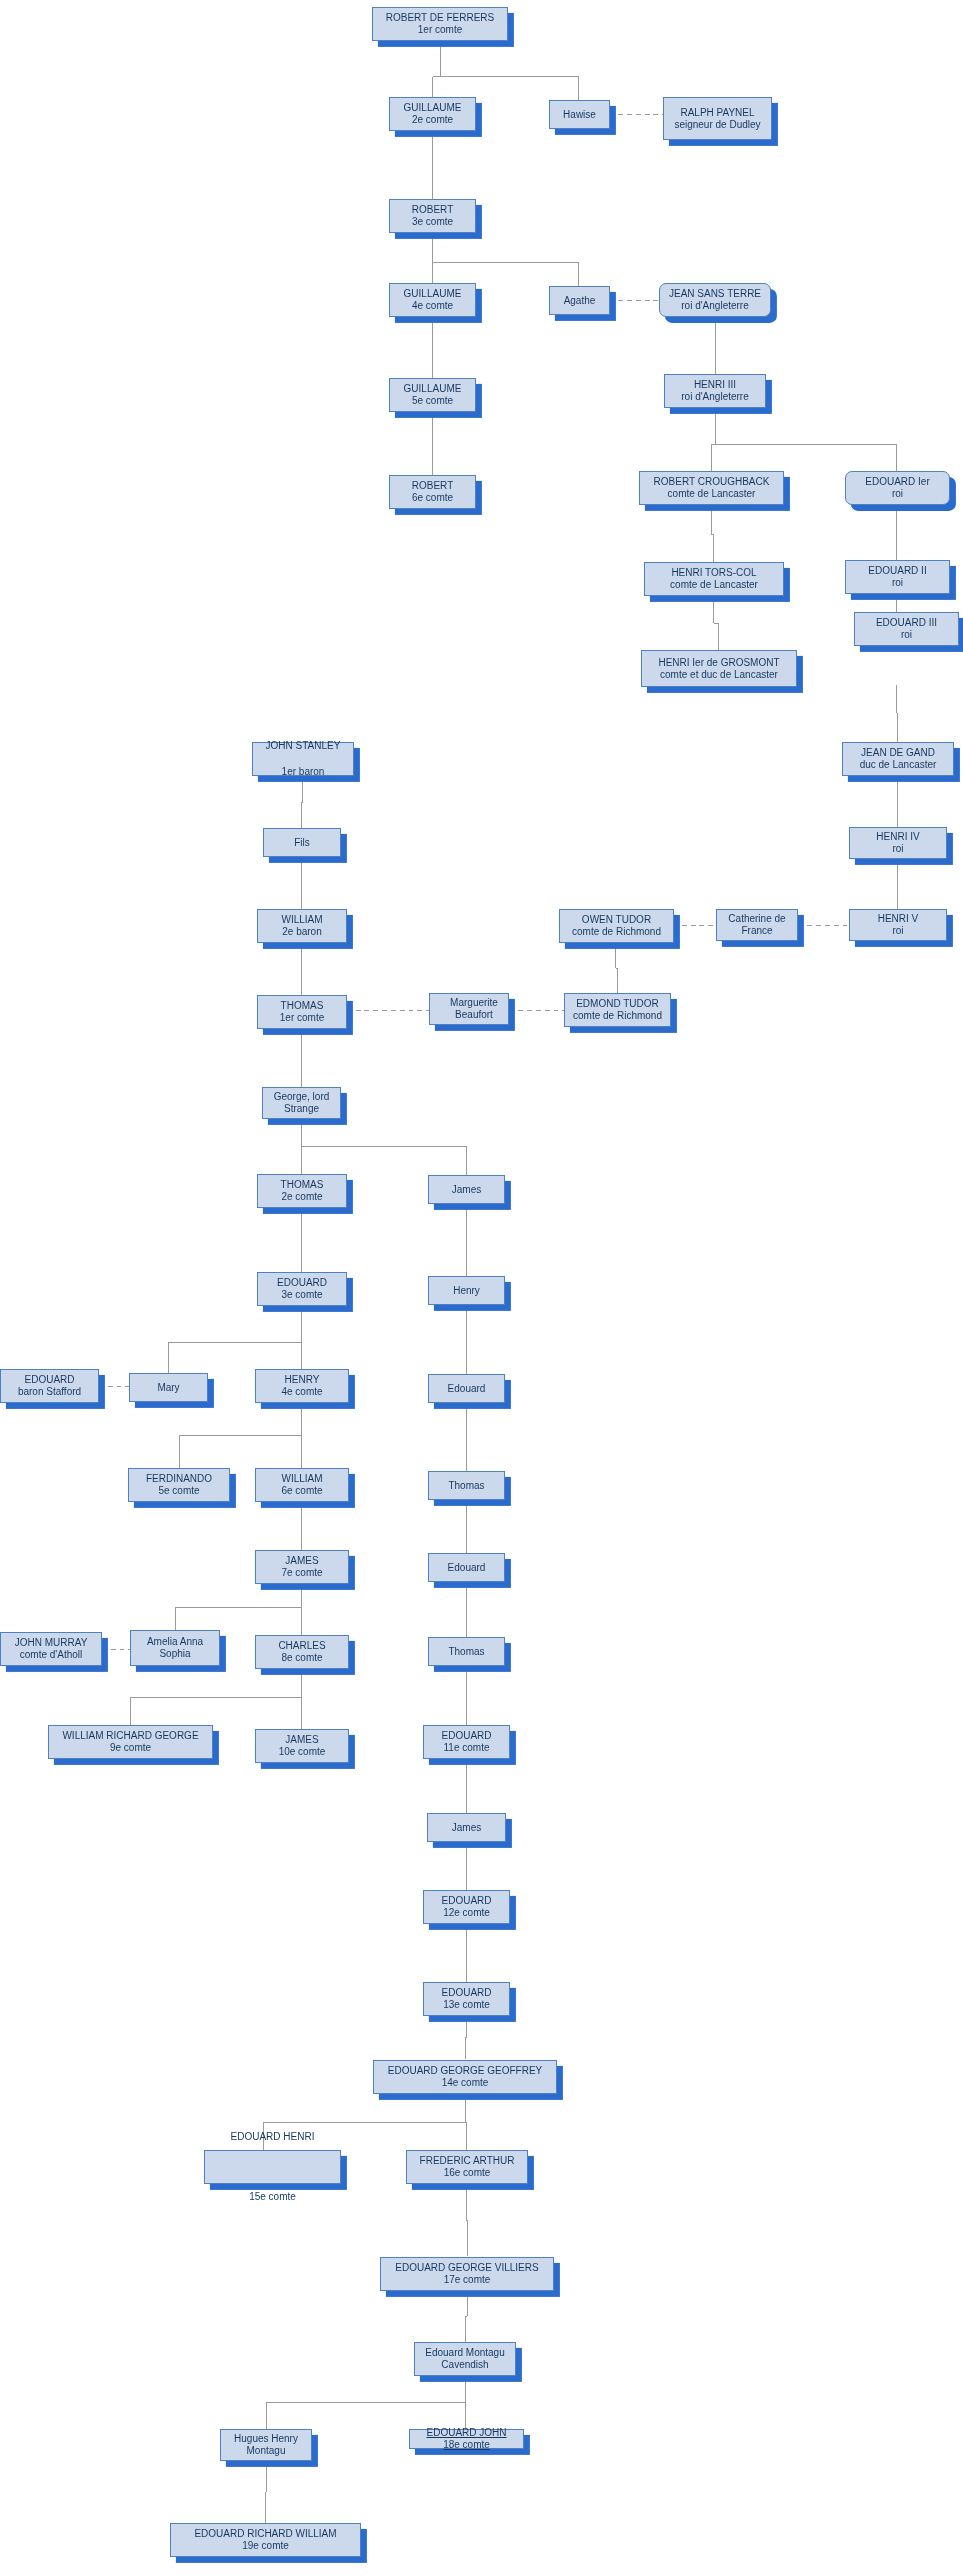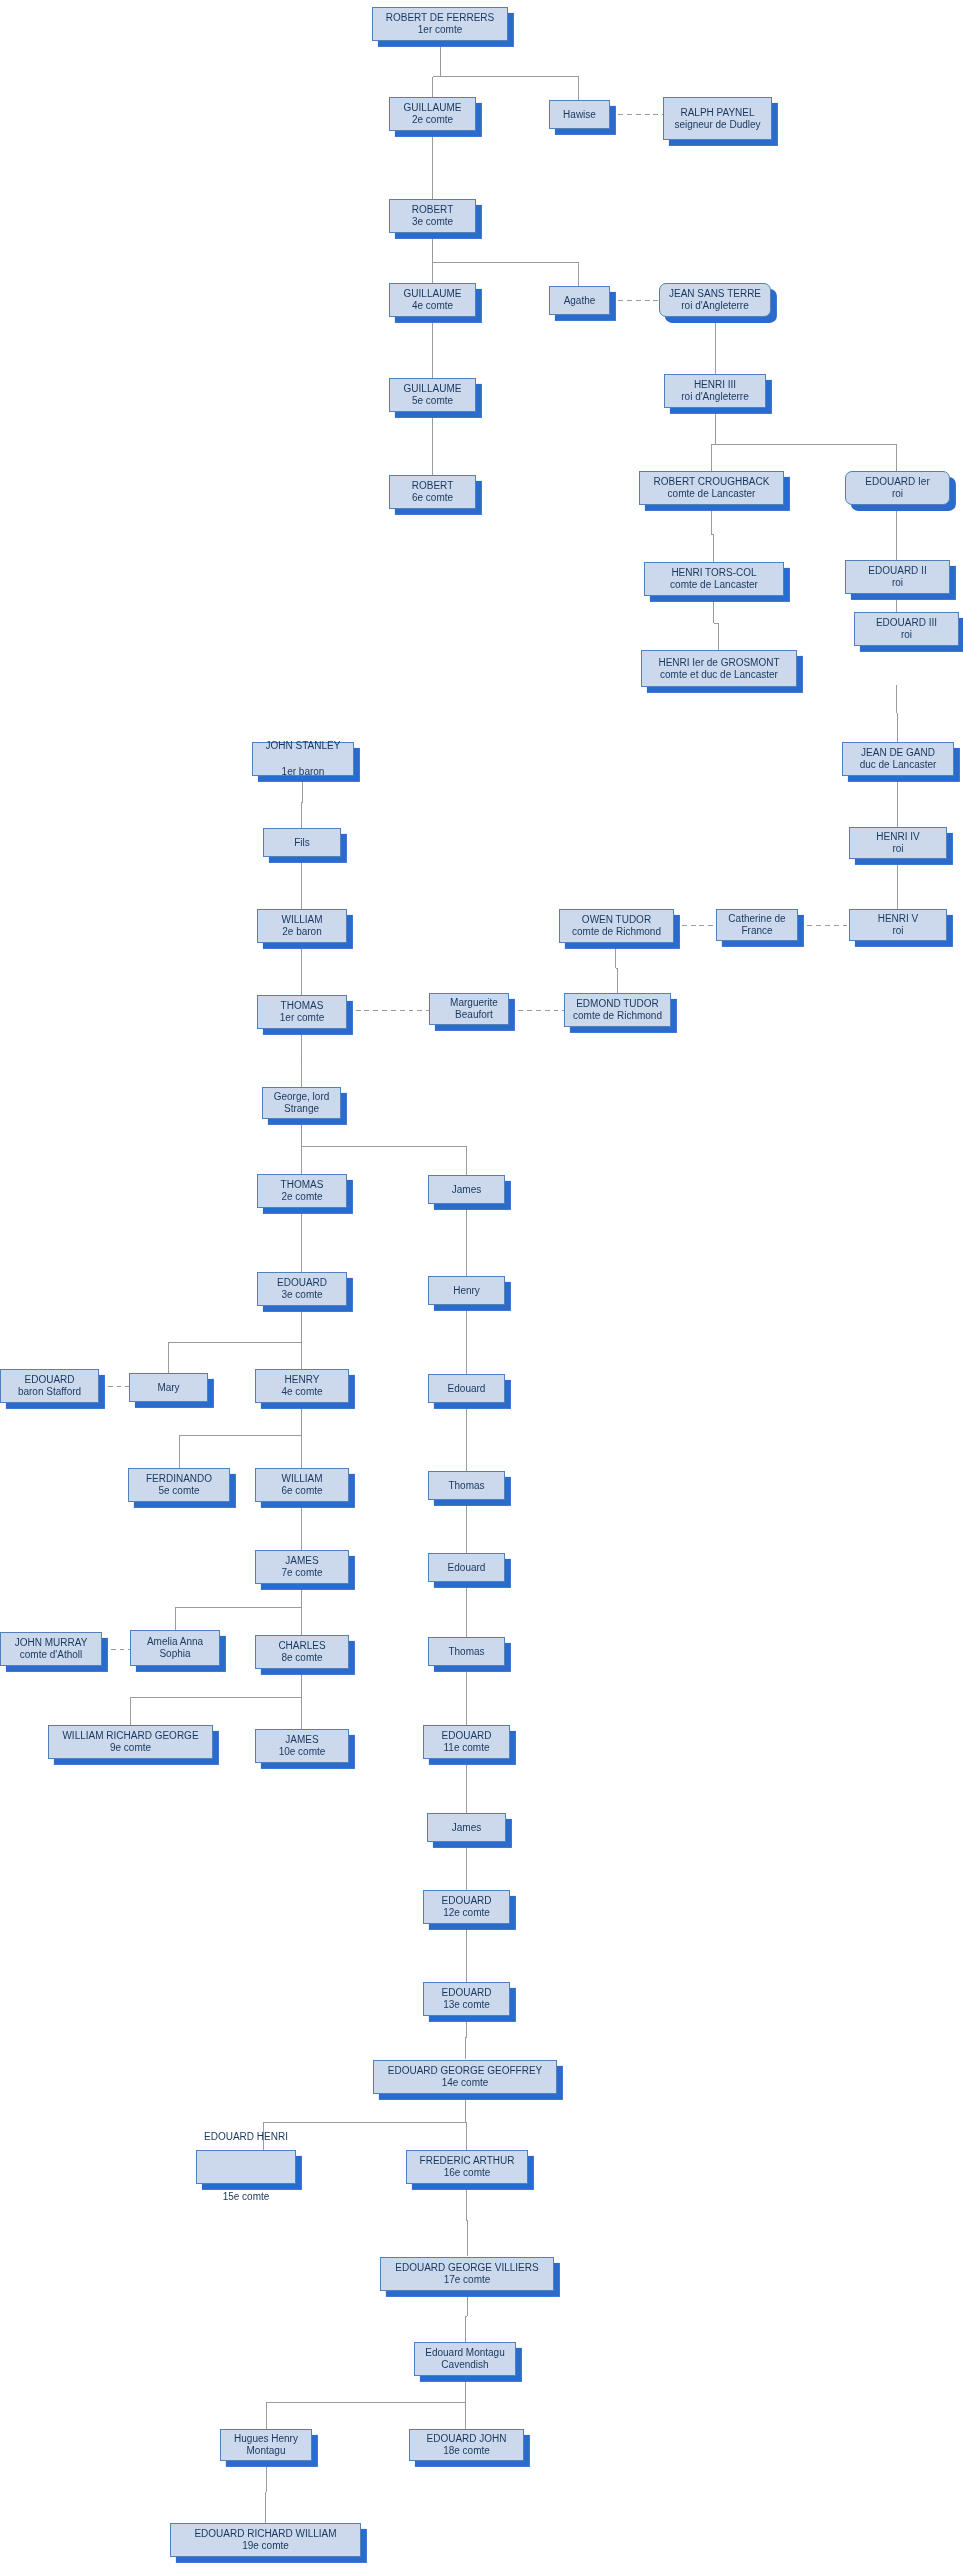--- a/index.html
+++ b/index.html
@@ -291,41 +291,41 @@
         <div class="ptitle">12e comte</div>
       </div>
       <div class="node" style="left: 423px; top: 1982px; width: 87px; height: 34px;">
         <div class="pname">EDOUARD</div>
         <div class="ptitle">13e comte</div>
       </div>
       <div class="node" style="left: 373px; top: 2060px; width: 184px; height: 34px;">
         <div class="pname">EDOUARD GEORGE GEOFFREY</div>
         <div class="ptitle">14e comte</div>
       </div>
-      <div class="node" style="left: 196px; top: 2150px; width: 100px; height: 34px; gap: 48px;">
+      <div class="node" style="left: 204px; top: 2150px; width: 137px; height: 34px; gap: 48px;">
         <div class="pname">EDOUARD HENRI</div>
         <div class="ptitle">15e comte</div>
       </div>
       <div class="node" style="left: 406px; top: 2150px; width: 122px; height: 34px;">
         <div class="pname">FREDERIC ARTHUR</div>
         <div class="ptitle">16e comte</div>
       </div>
       <div class="node" style="left: 380px; top: 2257px; width: 174px; height: 34px;">
         <div class="pname">EDOUARD GEORGE VILLIERS</div>
         <div class="ptitle">17e comte</div>
       </div>
       <div class="node" style="left: 414px; top: 2342px; width: 102px; height: 34px;">
         <div class="pname">Edouard Montagu</div>
         <div class="ptitle">Cavendish</div>
       </div>
       <div class="node" style="left: 220px; top: 2429px; width: 92px; height: 32px;">
         <div class="pname">Hugues Henry</div>
         <div class="ptitle">Montagu</div>
       </div>
-      <div class="node" style="left: 409px; top: 2429px; width: 115px; height: 32px;">
+      <div class="node" style="left: 409px; top: 2429px; width: 115px; height: 20px; text-decoration: underline;">
         <div class="pname">EDOUARD JOHN</div>
         <div class="ptitle">18e comte</div>
       </div>
       <div class="node" style="left: 170px; top: 2523px; width: 191px; height: 34px;">
         <div class="pname">EDOUARD RICHARD WILLIAM</div>
         <div class="ptitle">19e comte</div>
       </div>
     </div>
 </div>
 

